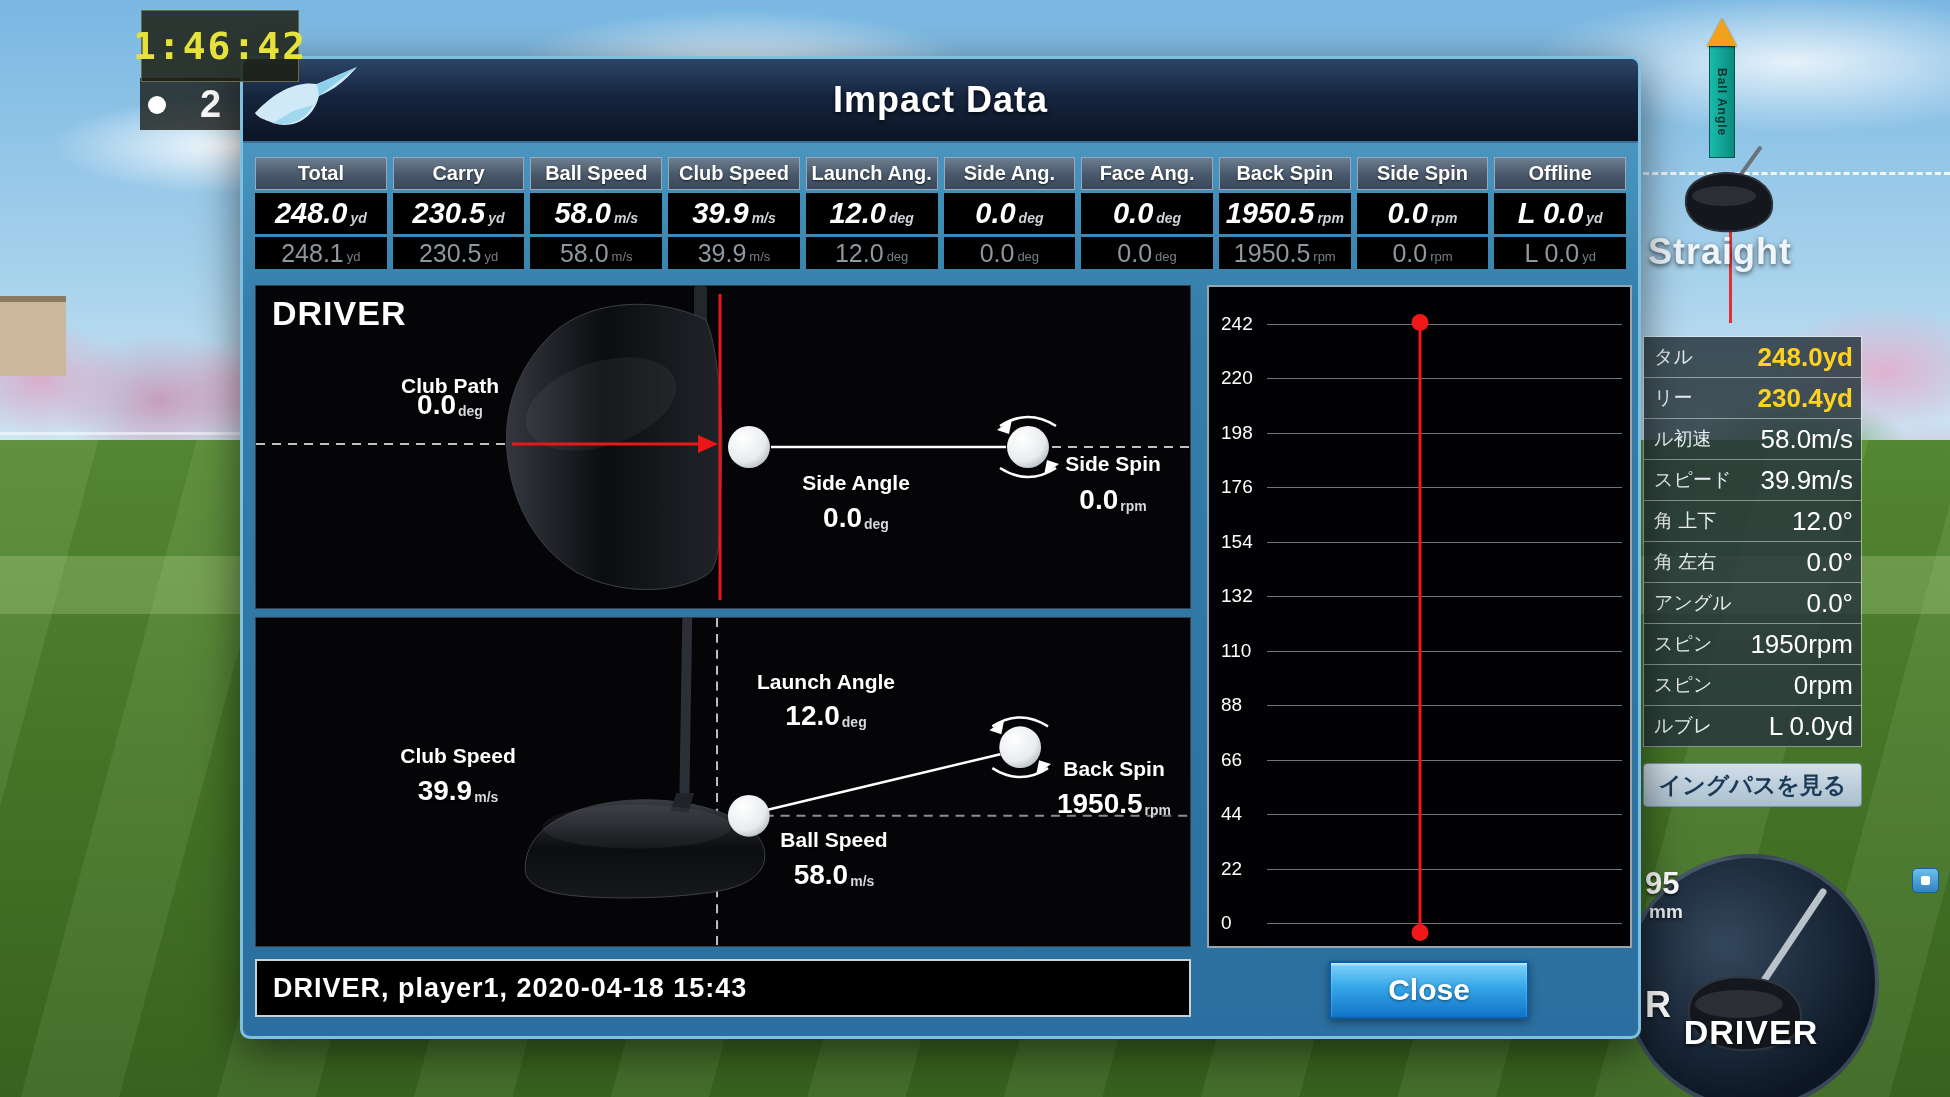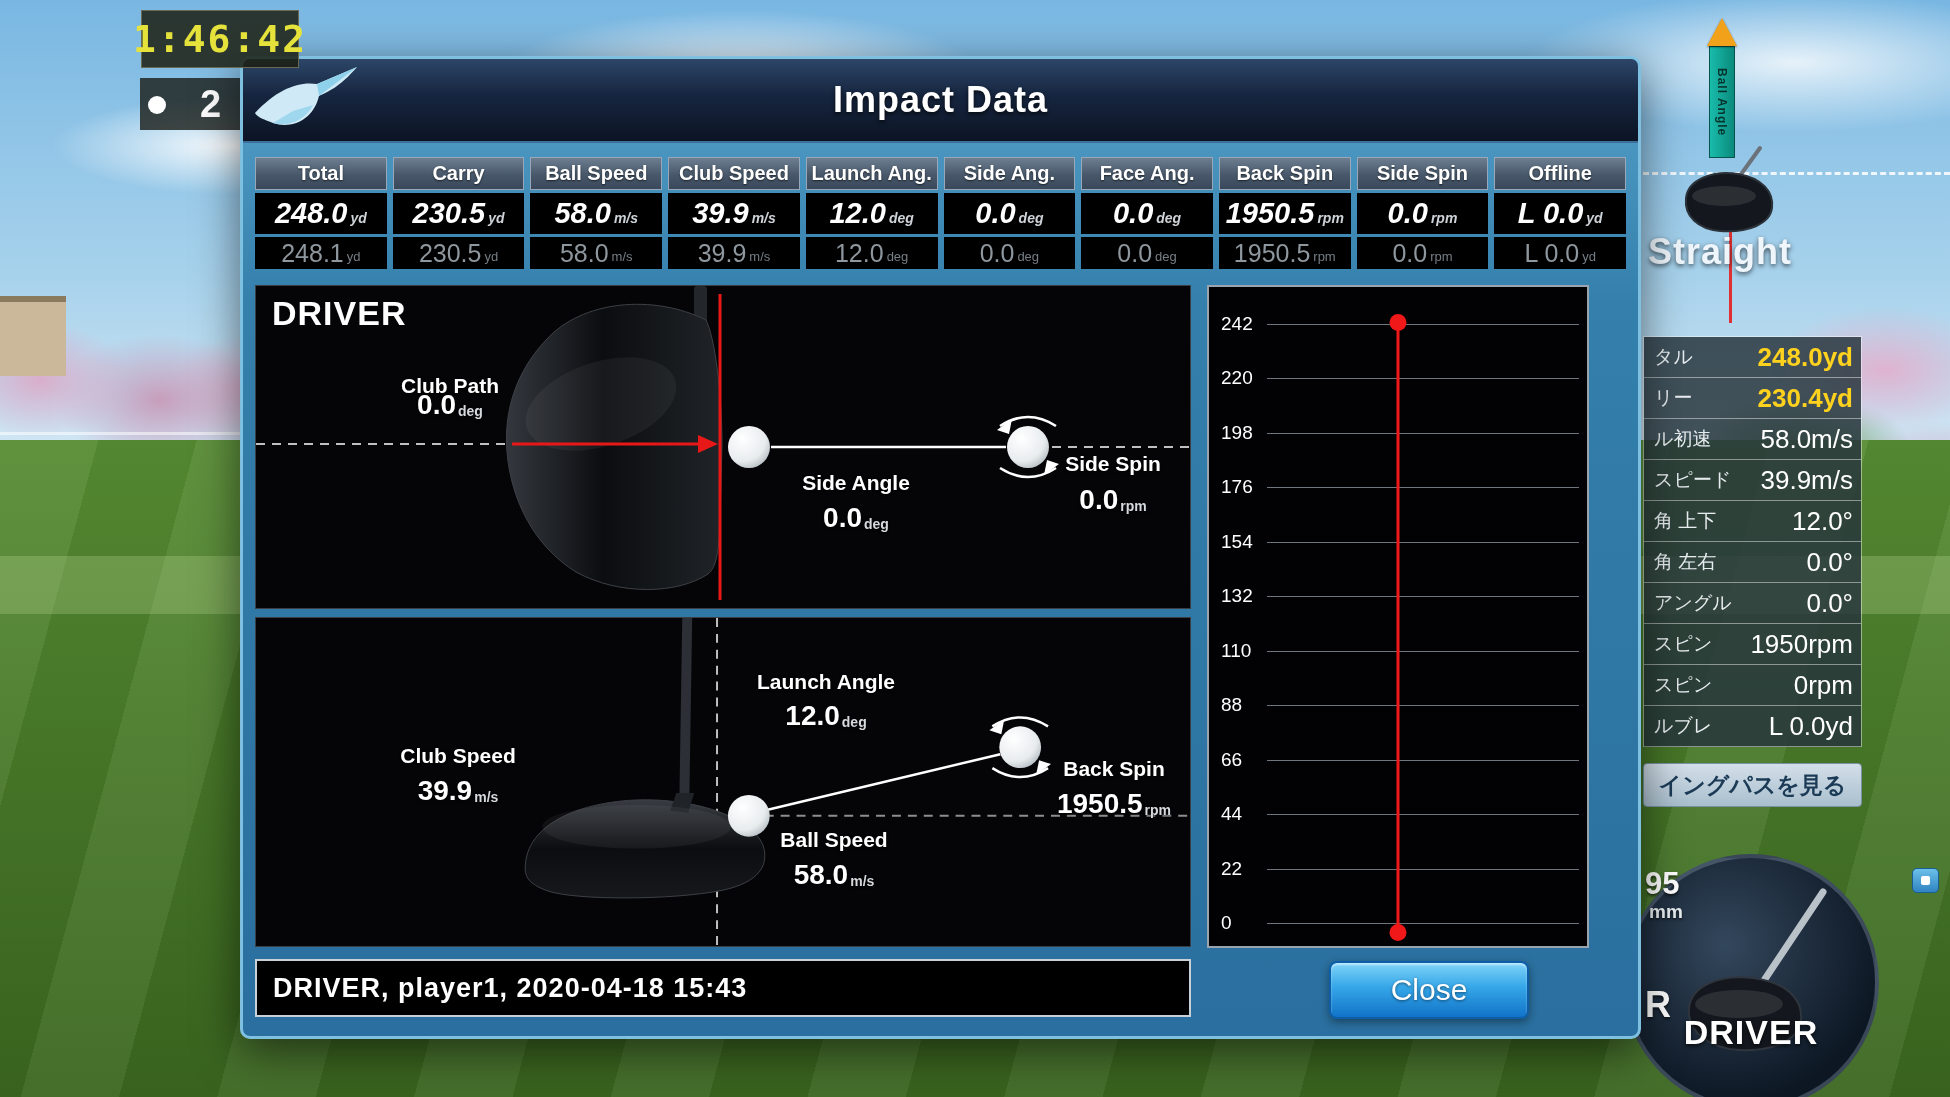--- a/index.html
+++ b/index.html
@@ -25,21 +25,21 @@
       radial-gradient(ellipse 160px 80px at 1800px 200px, #6a9456, transparent 70%); }
   .building { position:absolute; left:0; top:296px; width:66px; height:80px; background:#cbb89a; border-top:6px solid #8a7a5e; }
   .grass { position:absolute; left:0; top:440px; width:1950px; height:657px;
     background:
       repeating-linear-gradient(105deg, rgba(255,255,255,0.055) 0 95px, rgba(0,0,0,0.04) 95px 190px),
       linear-gradient(180deg,#578c33 0%, #4a7c2a 40%, #3a661f 100%); }
   .grass-band { position:absolute; left:0; top:556px; width:1950px; height:58px; background:rgba(190,220,150,0.28); }
   .fence { position:absolute; left:0; top:432px; width:240px; height:3px; background:rgba(255,255,255,0.55); }
 
   
-  .timer { position:absolute; left:141px; top:10px; width:158px; height:58px; z-index:30;
+  .timer { position:absolute; left:141px; top:10px; width:158px; height:72px; z-index:30;
     background:rgba(28,30,18,0.85); border:1px solid #6a6a52; display:flex; align-items:center; justify-content:center;
     font-family:"DejaVu Sans Mono", monospace; font-size:38px; font-weight:bold; color:#e6e23c; letter-spacing:2px; }
   .score-strip { position:absolute; left:140px; top:78px; width:104px; height:52px; z-index:10; background:rgba(25,28,22,0.8); }
   .score-dot { position:absolute; left:8px; top:18px; width:18px; height:18px; border-radius:50%; background:#fff; }
   .score-num { position:absolute; left:60px; top:5px; font-size:38px; font-weight:bold; color:#fff; }
 
   
   .hud-dash-line { position:absolute; left:1643px; top:172px; width:307px; height:0; border-top:3px dashed rgba(255,255,255,0.85); z-index:4; }
   .hud-red-tracer { position:absolute; left:1729px; top:190px; width:3px; height:133px; background:rgba(230,30,30,0.9); z-index:4; }
   .ball-angle { position:absolute; left:1706px; top:18px; z-index:5; width:32px; }
@@ -100,30 +100,30 @@
   .panel-side { left:12px; top:558px; width:936px; height:330px; }
   .panel-footer { left:12px; top:900px; width:936px; height:58px; background:#000; border:2px solid #c8d0d8;
     display:flex; align-items:center; font-size:27px; font-weight:bold; color:#fff; padding-left:16px; letter-spacing:1px; }
   .panel-svg { position:absolute; left:0; top:0; width:100%; height:100%; }
   .club-title { position:absolute; left:16px; top:8px; font-size:34px; font-weight:bold; color:#fff; letter-spacing:1px; z-index:2; }
   .p-label { position:absolute; transform:translateX(-50%); font-size:21px; font-weight:bold; color:#fff; white-space:nowrap; z-index:2; text-shadow:0 1px 3px rgba(0,0,0,.8); }
   .p-value { position:absolute; transform:translateX(-50%); font-size:28px; font-weight:bold; color:#fff; white-space:nowrap; z-index:2; text-shadow:0 1px 3px rgba(0,0,0,.8); }
   .p-value .u { font-size:14px; color:#d6dadd; margin-left:2px; position:relative; top:2px; }
 
   
-  .chart { position:absolute; left:964px; top:226px; width:382px; height:663px; background:#020204; border:2px solid #9aa4ae; }
+  .chart { position:absolute; left:964px; top:226px; width:425px; height:663px; background:#020204; border:2px solid #9aa4ae; }
   .tick-label { position:absolute; left:12px; font-size:19px; color:#fff; z-index:3; background:#020204; padding-right:6px; }
   .tick-line { position:absolute; left:58px; right:8px; height:1px; background:#6f757c; z-index:1; }
   .chart-red-line { position:absolute; left:50%; top:34px; width:3px; height:610px; background:#f01818; transform:translateX(-50%); z-index:2; }
   .chart-dot { position:absolute; left:50%; width:17px; height:17px; border-radius:50%; background:#f01818; transform:translateX(-50%); z-index:4; }
 
   
-  .close-btn { position:absolute; left:1086px; top:902px; width:200px; height:58px; border-radius:8px; cursor:pointer;
+  .close-btn { position:absolute; left:1086px; top:902px; width:200px; height:58px; border-radius:0; cursor:pointer;
     background:linear-gradient(180deg,#7fd4f8 0%, #35a6e8 45%, #1173c8 100%); border:2px solid #0d5ea8;
-    display:flex; align-items:center; justify-content:center; font-size:30px; font-weight:normal; color:#fff; text-shadow:0 1px 3px rgba(0,0,0,.5);
+    display:flex; align-items:center; justify-content:center; font-size:30px; font-weight:bold; color:#fff; text-shadow:0 1px 3px rgba(0,0,0,.5);
     box-shadow:0 3px 8px rgba(0,0,0,.4), inset 0 2px 2px rgba(255,255,255,.5); }
 </style>
 </head>
 <body>
 
 <div class="stage">
 
   <div class="sky"></div>
   <div class="treeline"></div>
   <div class="building"></div>

